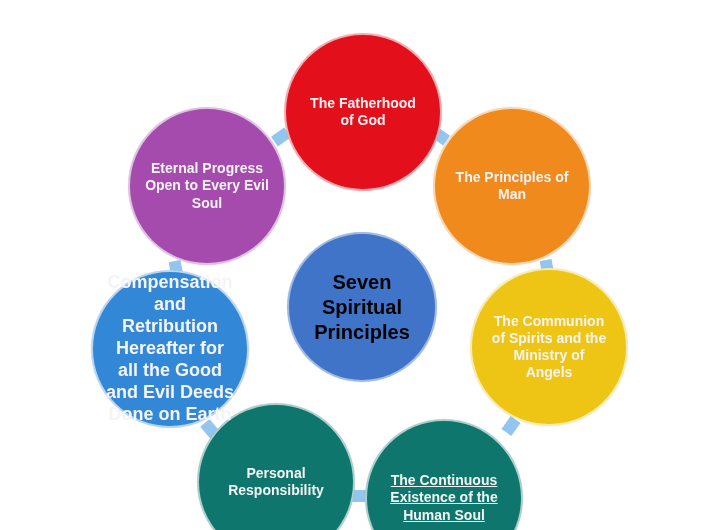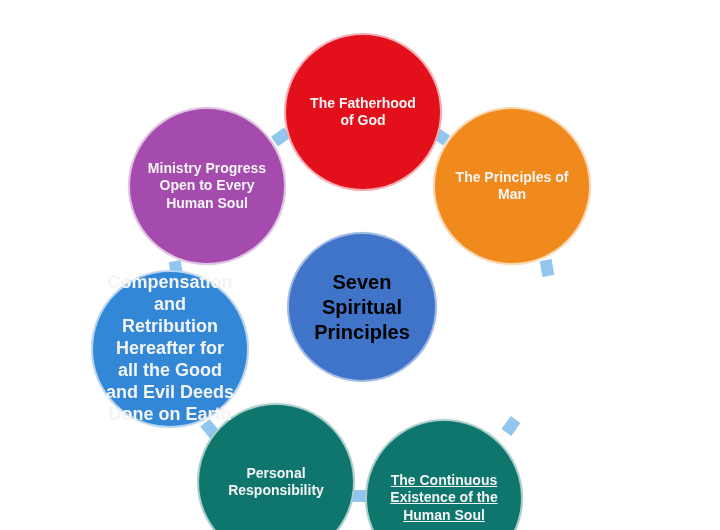--- a/index.html
+++ b/index.html
@@ -30,33 +30,36 @@
   <div class="connector" style="left:168px; top:230px; transform:rotate(80deg);"></div>
 
   <div class="node outer" style="left:284px; top:0px; background:#e30f1a;">
     <span>The Fatherhood of God</span>
   </div>
 
   <div class="node outer" style="left:433px; top:74px; background:#f08a1c;">
     <span>The Principles of Man</span>
   </div>
 
+  <div class="node outer" style="left:470px; top:235px; background:#eec514;">
+    <span>The Communion of Spirits and the Ministry of Angels</span>
+  </div>
 
   <div class="node outer" style="left:365px; top:386px; background:#0f766e;text-decoration:underline;">
     <span>The Continuous Existence of the Human Soul</span>
   </div>
 
   <div class="node outer" style="left:197px; top:370px; background:#0f766e;">
     <span>Personal Responsibility</span>
   </div>
 
   <div class="node outer" style="left:91px; top:237px; background:#3287d6; font-size:18px;">
     <span style="padding:0 12px;">Compensation and Retribution Hereafter for all the Good and Evil Deeds Done on Earth</span>
   </div>
 
   <div class="node outer" style="left:128px; top:74px; background:#a44bad;">
-    <span style="padding:0 14px;">Ministry Progress Open to Every Human Soul</span>
+    <span style="padding:0 14px;">Eternal Progress Open to Every Evil Soul</span>
   </div>
 
   <div class="node center" style="left:287px; top:199px; background:#3f74c8; border:2px solid rgba(255,255,255,0.5);">
     <span>Seven Spiritual Principles</span>
   </div>
 </div>
 
 </body></html>

